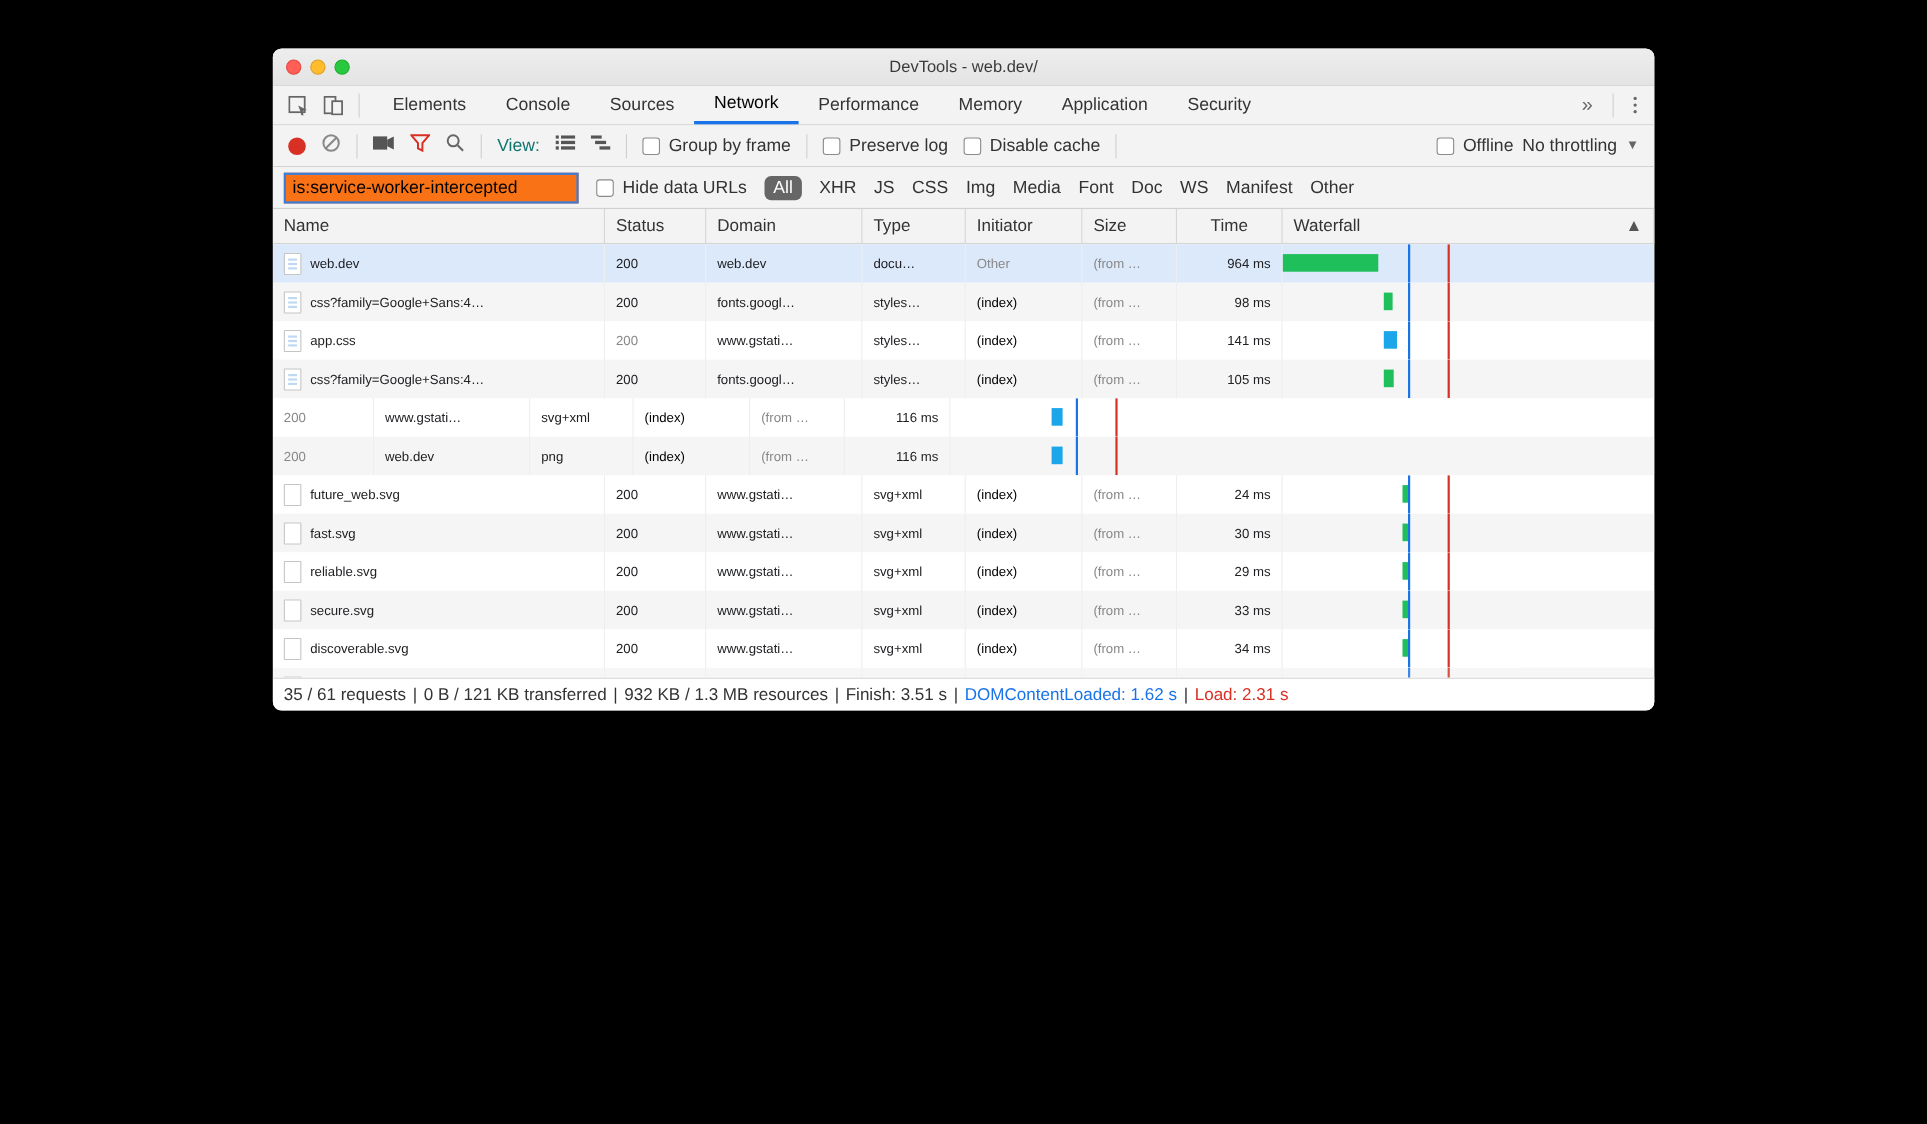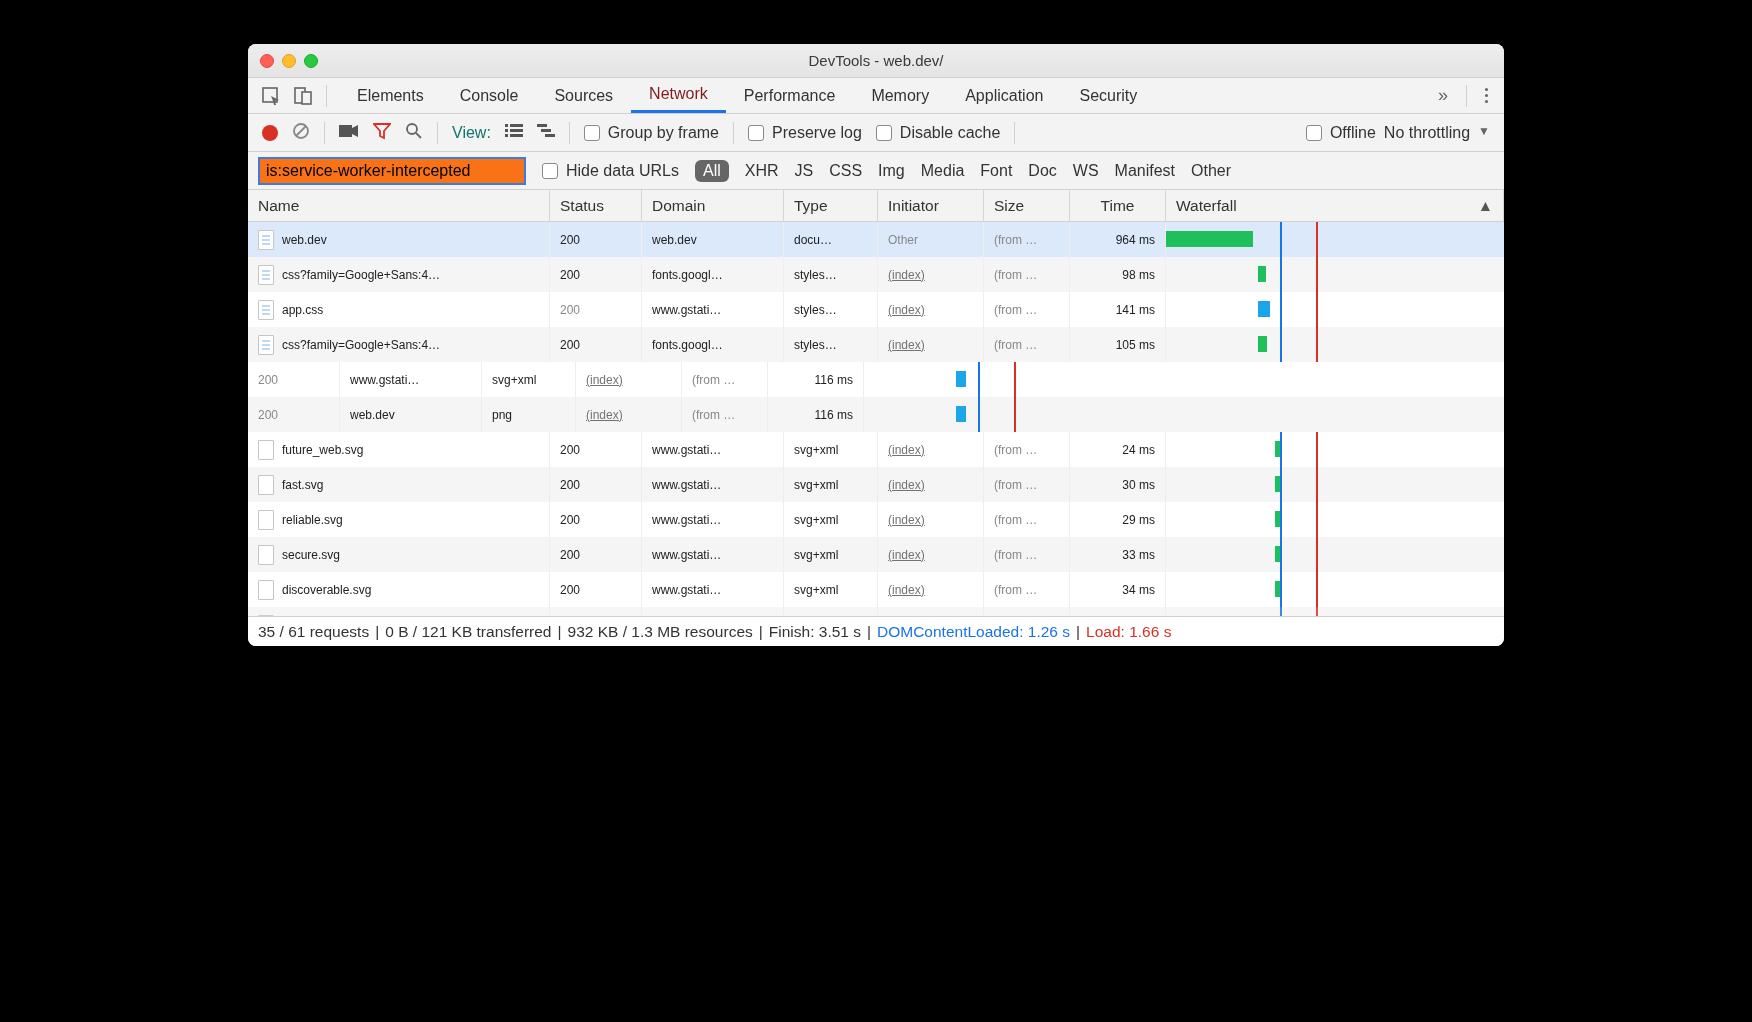--- a/index.html
+++ b/index.html
@@ -43,21 +43,21 @@
     display:flex; align-items:center;
     border-bottom:1px solid #d0d0d0;
     background:#f3f3f3;
     font-size:16px;
     color:#333;
   }
   .tabs-left { display:flex; align-items:center; gap:14px; padding:0 14px;}
   .tabs-left .icon svg { display:block; }
   .tabs { display:flex; align-items:stretch; height:100%; margin-left:12px; }
   .tab { padding:0 18px; display:flex; align-items:center; cursor:default; color:#333;}
-  .tab.active { color:#7f1d1d; border-bottom:3px solid #1a73e8; font-weight:500;}
+  .tab.active { color:#000000; border-bottom:3px solid #1a73e8; font-weight:500;}
   .tabs-right { margin-left:auto; display:flex; align-items:center; gap:18px; padding:0 16px; }
   .chevrons { font-size:18px; color:#666; }
   .sep-v { width:1px; height:22px; background:#cfcfcf; }
   .kebab { display:flex; flex-direction:column; gap:3px; }
   .kebab span { width:3px; height:3px; border-radius:50%; background:#666; }
   
   .toolbar {
     height:38px; display:flex; align-items:center; gap:14px;
     padding:0 14px; border-bottom:1px solid #d0d0d0; background:#f3f3f3;
     font-size:16px; color:#333;
@@ -105,21 +105,21 @@
   .row .cell { padding:0 10px; white-space:nowrap; overflow:hidden; text-overflow:ellipsis; border-right:1px solid #eee; height:100%; display:flex; align-items:center;}
   .cell.name{width:302px; gap:8px;}
   .cell.status{width:92px;}
   .cell.domain{width:142px;}
   .cell.type{width:94px;}
   .cell.initiator{width:106px;}
   .cell.size{width:86px; color:#888;}
   .cell.time{width:96px; justify-content:flex-end;}
   .cell.waterfall{flex:1; position:relative; border-right:none;}
   .dim{color:#888;}
-  .ini-link{text-decoration:underline; color:#737373;}
+  .ini-link{color:#000000;}
   .ini-other{color:#888;}
   .file-icon{ width:16px; height:20px; border:1px solid #c5c5c5; border-radius:1px; background:#fff; position:relative; flex-shrink:0;}
   .file-icon.doc::after{content:""; position:absolute; left:3px; right:3px; top:4px; height:2px; background:#bfd9f2; box-shadow:0 4px 0 #bfd9f2, 0 8px 0 #bfd9f2;}
   .file-icon.img{ border-style:solid;}
   .wbar{ position:absolute; top:9px; height:16px; }
   .vline{position:absolute; top:0; bottom:0; width:2px;}
   
   .statusbar{
     height:30px; border-top:1px solid #d0d0d0; background:#fff;
     display:flex; align-items:center; padding:0 10px; font-size:15.5px; gap:6px;
@@ -523,18 +523,18 @@
 
   <div class="statusbar">
     <span>35 / 61 requests</span>
       <span>|</span>
     <span>0 B / 121 KB transferred</span>
       <span>|</span>
     <span>932 KB / 1.3 MB resources</span>
       <span>|</span>
     <span>Finish: 3.51 s</span>
       <span>|</span>
-    <span class="dcl">DOMContentLoaded: 1.26 s</span>
+    <span class="dcl">DOMContentLoaded: 1.62 s</span>
       <span>|</span>
-    <span class="load">Load: 1.66 s</span>
+    <span class="load">Load: 2.31 s</span>
   </div>
 
 </div>
 
 </body></html>

